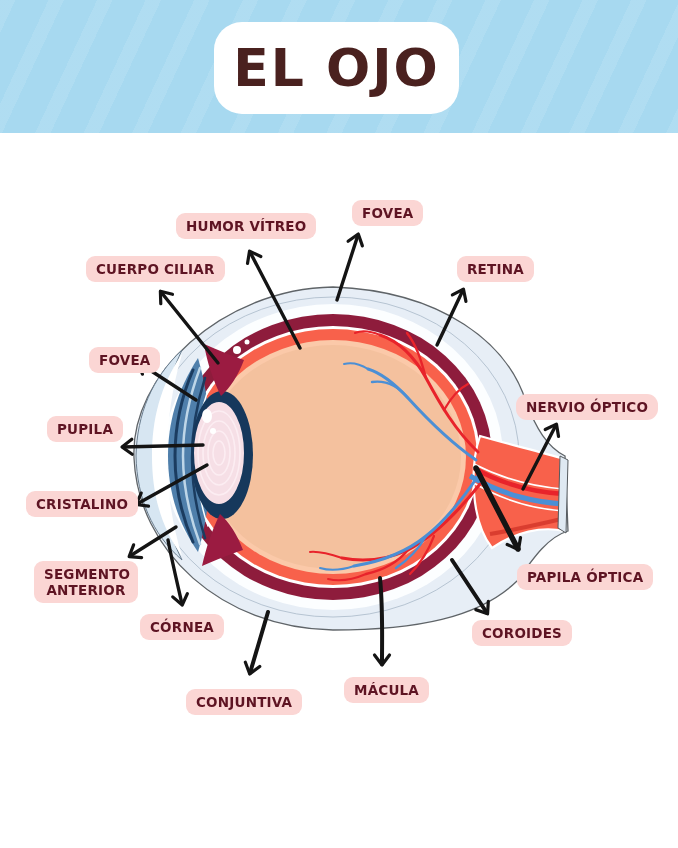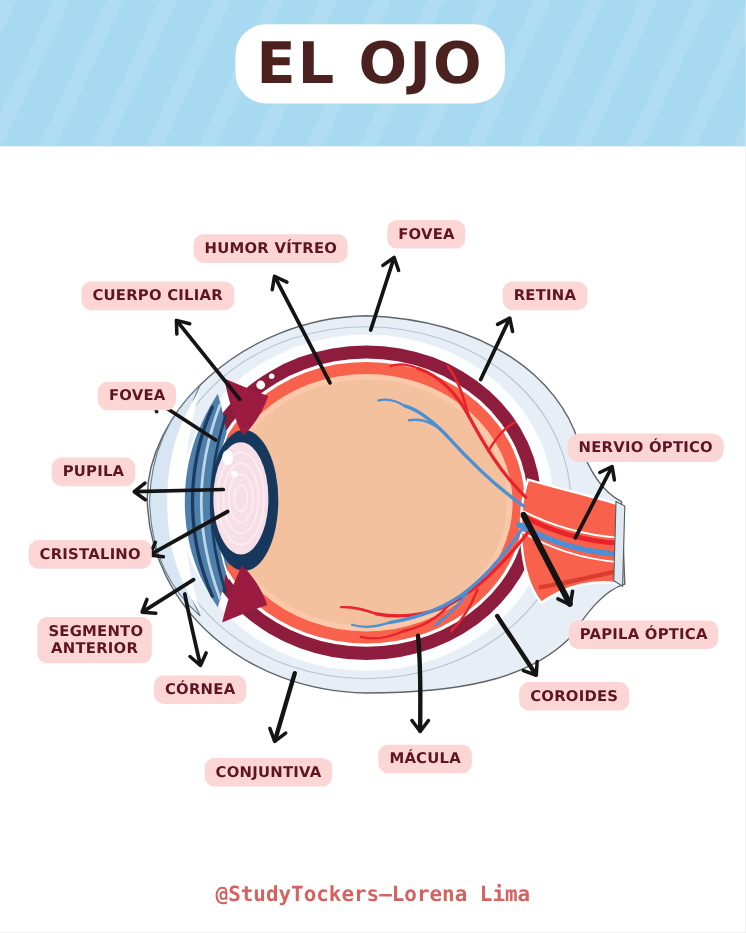--- a/index.html
+++ b/index.html
@@ -9,21 +9,21 @@
     --c-retina-layer:#f8614b; --c-vitreous:#f4c19e; --c-vessel-red:#e8232b;
     --c-vessel-blue:#4b8fd5; --c-iris-blue:#4f7fab; --c-iris-dark:#16385c;
     --c-lens-pink:#f6dfe6;
   }
   html,body{margin:0;padding:0;}
   body{background:#9e9e9e;font-family:"DejaVu Sans","Liberation Sans",sans-serif;}
   .page{position:relative;width:678px;height:848px;background:#ffffff;overflow:hidden;margin:0 auto;}
   .header{position:absolute;left:0;top:0;width:678px;height:133px;
     background:var(--c-header-bg);
     background-image:repeating-linear-gradient(115deg,rgba(255,255,255,.10) 0 14px,rgba(255,255,255,0) 14px 44px);}
-  .title-card{position:absolute;left:214px;top:22px;width:245px;height:72px;
+  .title-card{position:absolute;left:214px;top:22px;width:245px;height:92px;
     background:var(--c-card-bg);border-radius:28px;display:flex;align-items:center;justify-content:center;}
   .title-card h1{margin:0;font-size:52px;font-weight:800;letter-spacing:2px;color:var(--c-title-text);}
   .eye-svg{position:absolute;left:0;top:0;width:678px;height:848px;}
   .label{position:absolute;background:var(--c-label-bg);color:var(--c-label-text);
     font-size:13.5px;font-weight:bold;letter-spacing:.2px;line-height:1.2;
     padding:5px 10px;border-radius:9px;white-space:nowrap;}
   .label.wrap{white-space:normal;text-align:center;width:84px;padding:5px 10px;}
   .footer{position:absolute;left:0;top:802px;width:678px;text-align:center;}
   .footer span{font-family:"DejaVu Sans Mono","Liberation Mono",monospace;
     font-size:19px;font-weight:bold;color:var(--c-credit-text);letter-spacing:0px;}
@@ -135,30 +135,27 @@
       <path d="M168,540 C173,566 178,586 182,604"></path>
       <path d="M476,468 L518,549" stroke-width="5.5"></path>
       <path d="M452,560 L487,613" stroke-width="4"></path>
       <path d="M268,612 L250,673" stroke-width="4"></path>
       <path d="M380,578 C383,608 382,636 382,664" stroke-width="4"></path>
     </g>
   </svg>
 
   <div class="label" style="left:176px;top:213px;">HUMOR VÍTREO</div>
   <div class="label" style="left:352px;top:200px;">FOVEA</div>
-  <div class="label" style="left:74px;top:256px;">CUERPO CILIAR</div>
+  <div class="label" style="left:86px;top:256px;">CUERPO CILIAR</div>
   <div class="label" style="left:457px;top:256px;">RETINA</div>
   <div class="label" style="left:89px;top:347px;">FOVEA</div>
   <div class="label" style="left:516px;top:394px;border-radius:11px;">NERVIO ÓPTICO</div>
   <div class="label" style="left:47px;top:416px;text-align:center;">PUPILA</div>
   <div class="label wrap" style="left:34px;top:561px;">SEGMENTO ANTERIOR</div>
   <div class="label" style="left:26px;top:491px;">CRISTALINO</div>
   <div class="label" style="left:140px;top:614px;">CÓRNEA</div>
   <div class="label" style="left:472px;top:620px;">COROIDES</div>
   <div class="label" style="left:517px;top:564px;">PAPILA ÓPTICA</div>
   <div class="label" style="left:186px;top:689px;">CONJUNTIVA</div>
   <div class="label" style="left:344px;top:677px;">MÁCULA</div>
 
-  <footer class="footer">
-    <span>@StudyTockers–Lorena Lima</span>
-  </footer>
 
 </div>
 
 </body></html>

